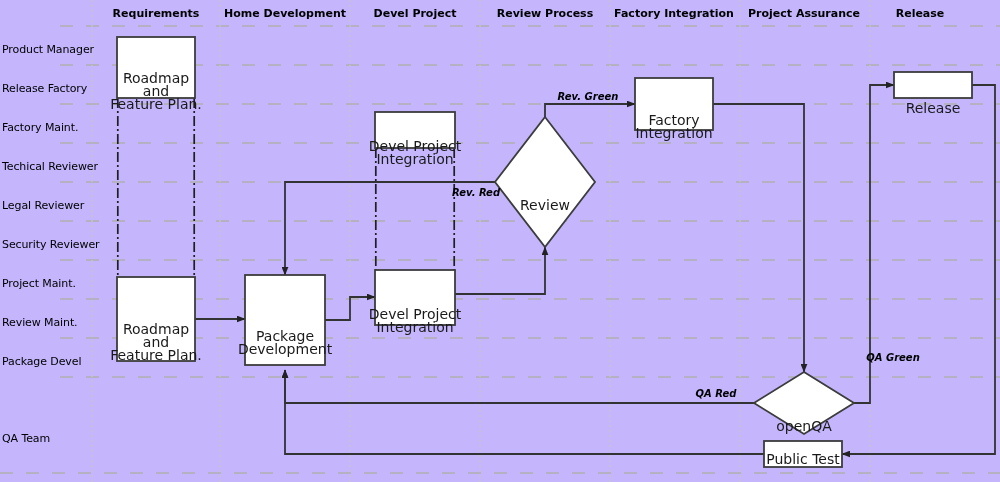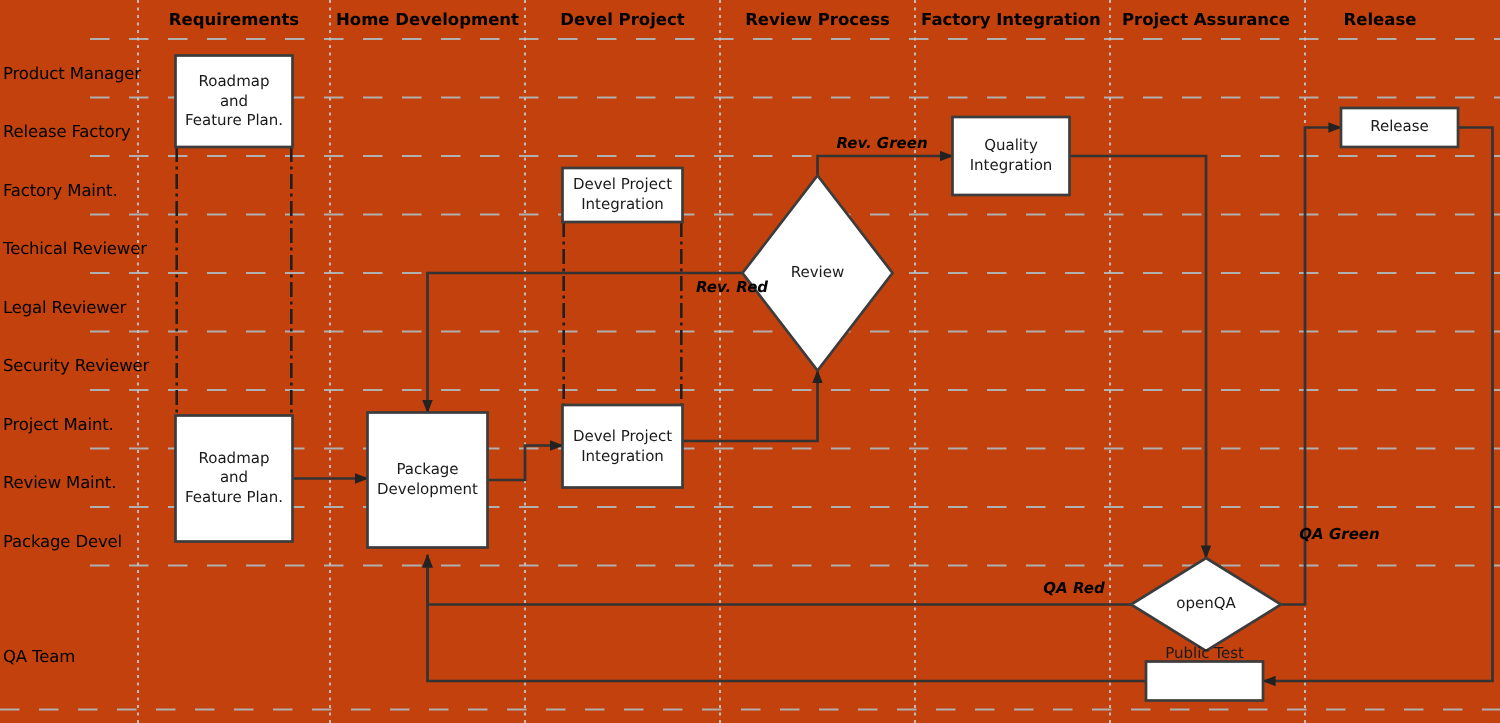--- a/index.html
+++ b/index.html
@@ -7,21 +7,21 @@
     padding: 0;
     background: #ffffff;
   }
   body {
     font-family: "DejaVu Sans", "Liberation Sans", sans-serif;
   }
   #canvas {
     position: relative;
     width: 1000px;
     height: 482px;
-    background: #c2410c;
+    background: #c4b5fd;
     overflow: hidden;
   }
   #svg-layer {
     position: absolute;
     left: 0;
     top: 0;
     width: 1000px;
     height: 482px;
   }
   .lane-label {
@@ -38,27 +38,28 @@
     position: absolute;
     font-size: 11px;
     font-weight: bold;
     color: #000000;
     white-space: nowrap;
     text-align: center;
     transform: translate(-50%, -50%);
   }
   .node-label {
     position: absolute;
-    font-size: 10px;
+    font-size: 14px;
     color: #1a1a1a;
     text-align: center;
     line-height: 13px;
     white-space: pre-line;
     transform: translate(-50%, -50%);
     pointer-events: none;
+    margin-top: 23px;
   }
   .edge-label {
     position: absolute;
     font-size: 10px;
     font-weight: bold;
     font-style: italic;
     color: #000000;
     white-space: nowrap;
     transform: translate(-50%, -50%);
   }
@@ -173,27 +174,27 @@
     <div class="node-label" style="left:156px;top:319px;">Roadmap
 and
 Feature Plan.</div>
     <div class="node-label" style="left:285px;top:320px;">Package
 Development</div>
     <div class="node-label" style="left:415px;top:130px;">Devel Project
 Integration</div>
     <div class="node-label" style="left:415px;top:298px;">Devel Project
 Integration</div>
     <div class="node-label" style="left:545px;top:182px;text-align:right;">Review</div>
-    <div class="node-label" style="left:674px;top:104px;">Quality
+    <div class="node-label" style="left:674px;top:104px;">Factory
 Integration</div>
     <div class="node-label" style="left:804px;top:403px;">openQA</div>
     <div class="node-label" style="left:803px;top:436px;">Public Test</div>
     <div class="node-label" style="left:933px;top:85px;">Release</div>
   </div>
 
   <div>
     <div class="edge-label" style="left:588px;top:96px;">Rev. Green</div>
-    <div class="edge-label" style="left:488px;top:192px;">Rev. Red</div>
+    <div class="edge-label" style="left:476px;top:192px;">Rev. Red</div>
     <div class="edge-label" style="left:893px;top:357px;">QA Green</div>
     <div class="edge-label" style="left:716px;top:393px;">QA Red</div>
   </div>
 
 </div>
 
 </body></html>

